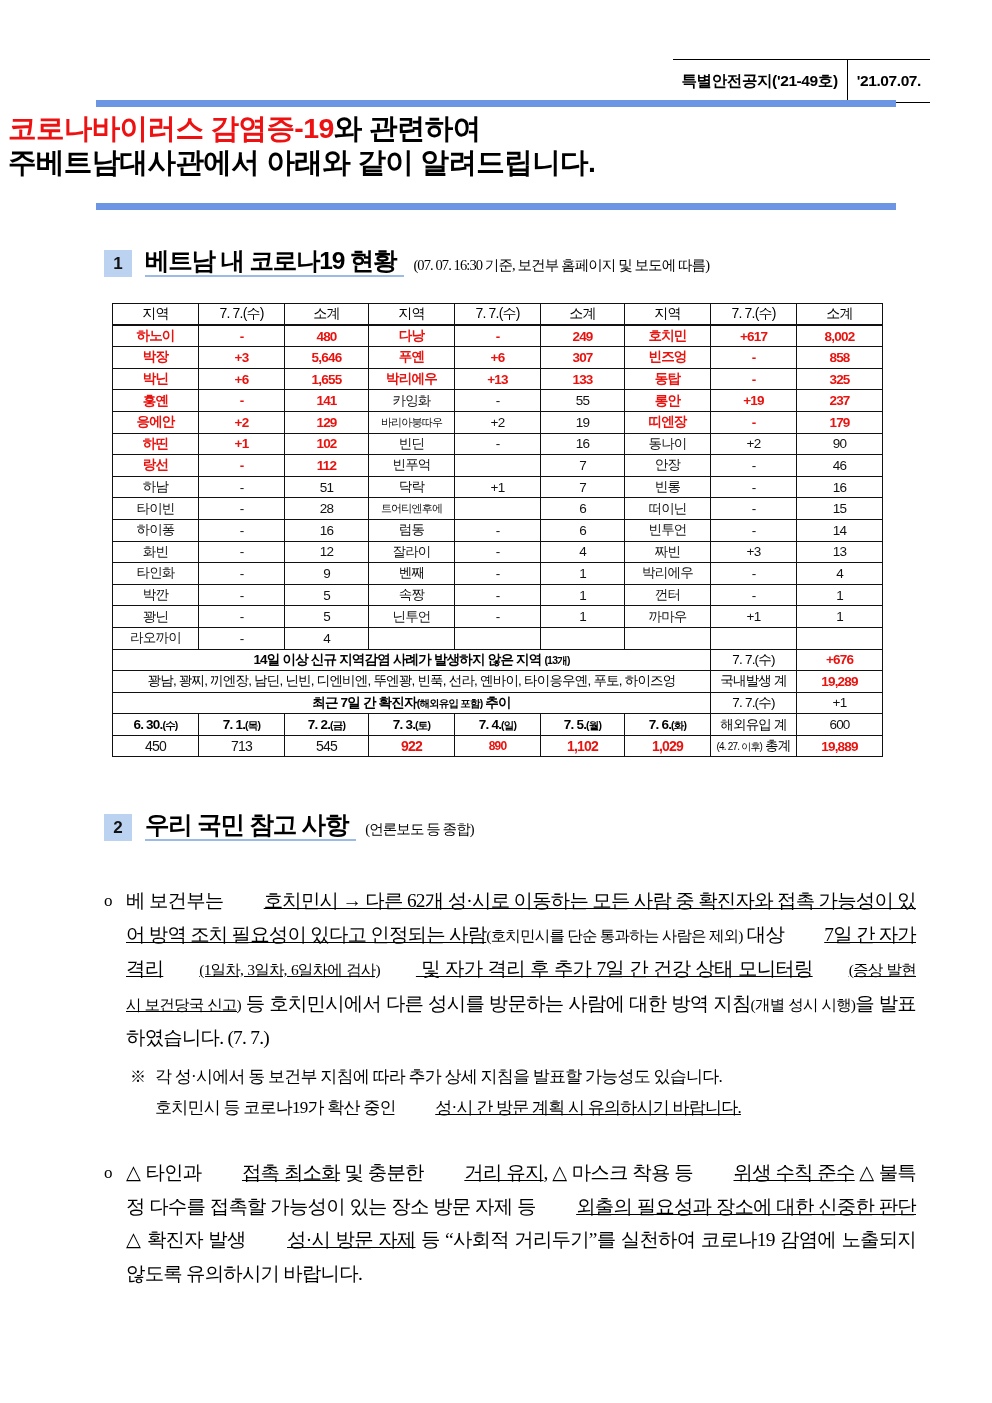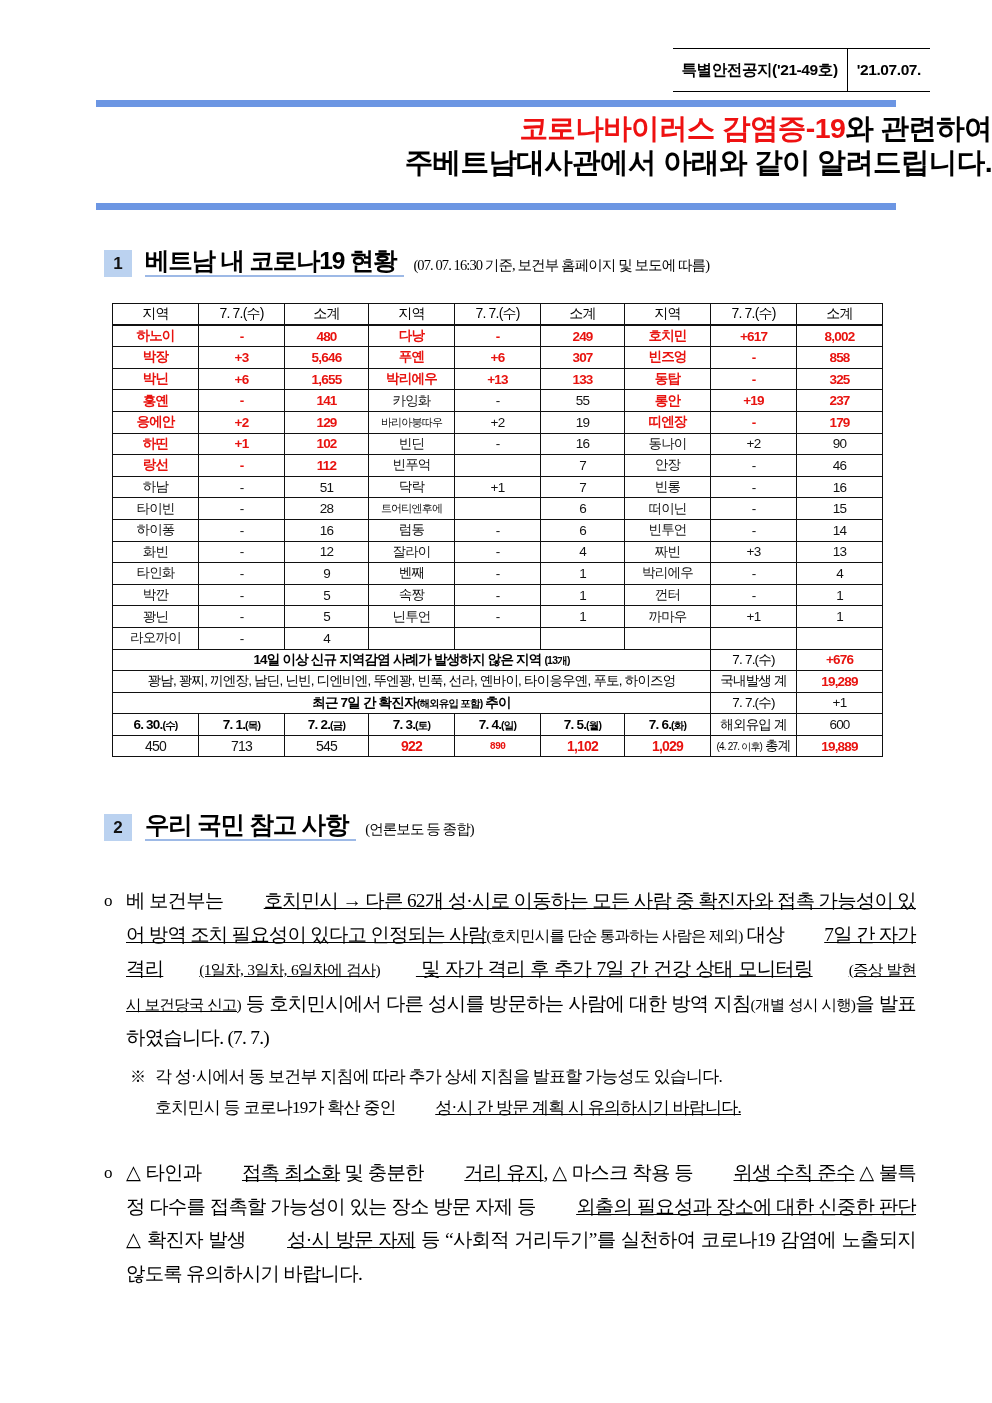--- a/index.html
+++ b/index.html
@@ -22,20 +22,21 @@
     display: flex;
     justify-content: flex-end;
     padding-right: 62px;
   }
   .doc-header-box {
     display: flex;
     align-items: stretch;
     border-top: 1.4px solid #000;
     border-bottom: 1.4px solid #000;
     height: 44px;
+    margin-top: 11px;
   }
   .doc-header-box .cell {
     display: flex; align-items: center; justify-content: center;
     font-weight: bold;
     font-size: 15.5px;
     letter-spacing: -0.4px;
     padding: 0 9px;
     white-space: nowrap;
   }
   .doc-header-box .cell.left { border-right: 1.4px solid #000; }
@@ -45,22 +46,22 @@
     position: absolute;
     left: 96px; width: 800px;
     height: 7px;
     background: #6C96E3;
   }
   .rule-blue.top { top: 100px; }
   .rule-blue.bot { top: 203px; }
 
   .title-wrap {
     position: absolute;
-    top: 112px; left: 16px; right: 0;
-    text-align: right;
+    top: 112px; left: 8px; right: 0;
+    text-align: left;
     line-height: 1.18;
   }
   .title-line {
     font-size: 28.5px;
     font-weight: bold;
     letter-spacing: -0.6px;
     white-space: nowrap;
   }
   .title-line .red { color: #EE1111; }
 
@@ -426,21 +427,21 @@
             <td class="date-lab">7. 5.<span class="tiny">(월)</span></td>
             <td class="date-lab">7. 6.<span class="tiny">(화)</span></td>
             <td class="sum-lab">해외유입 계</td>
             <td class="sum-val-blk">600</td>
           </tr>
           <tr>
             <td class="c-blk" style="font-size: 14px;">450</td>
             <td class="c-blk" style="font-size: 14px;">713</td>
             <td class="c-blk" style="font-size: 14px;">545</td>
             <td class="c-red" style="font-size: 14px;">922</td>
-            <td class="c-red" style="font-size: 10px; font-family: Liberation Mono, monospace;">890</td>
+            <td class="c-red" style="font-size: 12px;">890</td>
             <td class="c-red" style="font-size: 14px;">1,102</td>
             <td class="c-red" style="font-size: 14px;">1,029</td>
             <td class="sum-lab"><span class="tiny2">(4. 27. 이후)</span> 총계</td>
             <td class="sum-val-red">19,889</td>
           </tr>
         </tbody>
     </table>
   </div>
 
   <div class="section" id="section-2">

